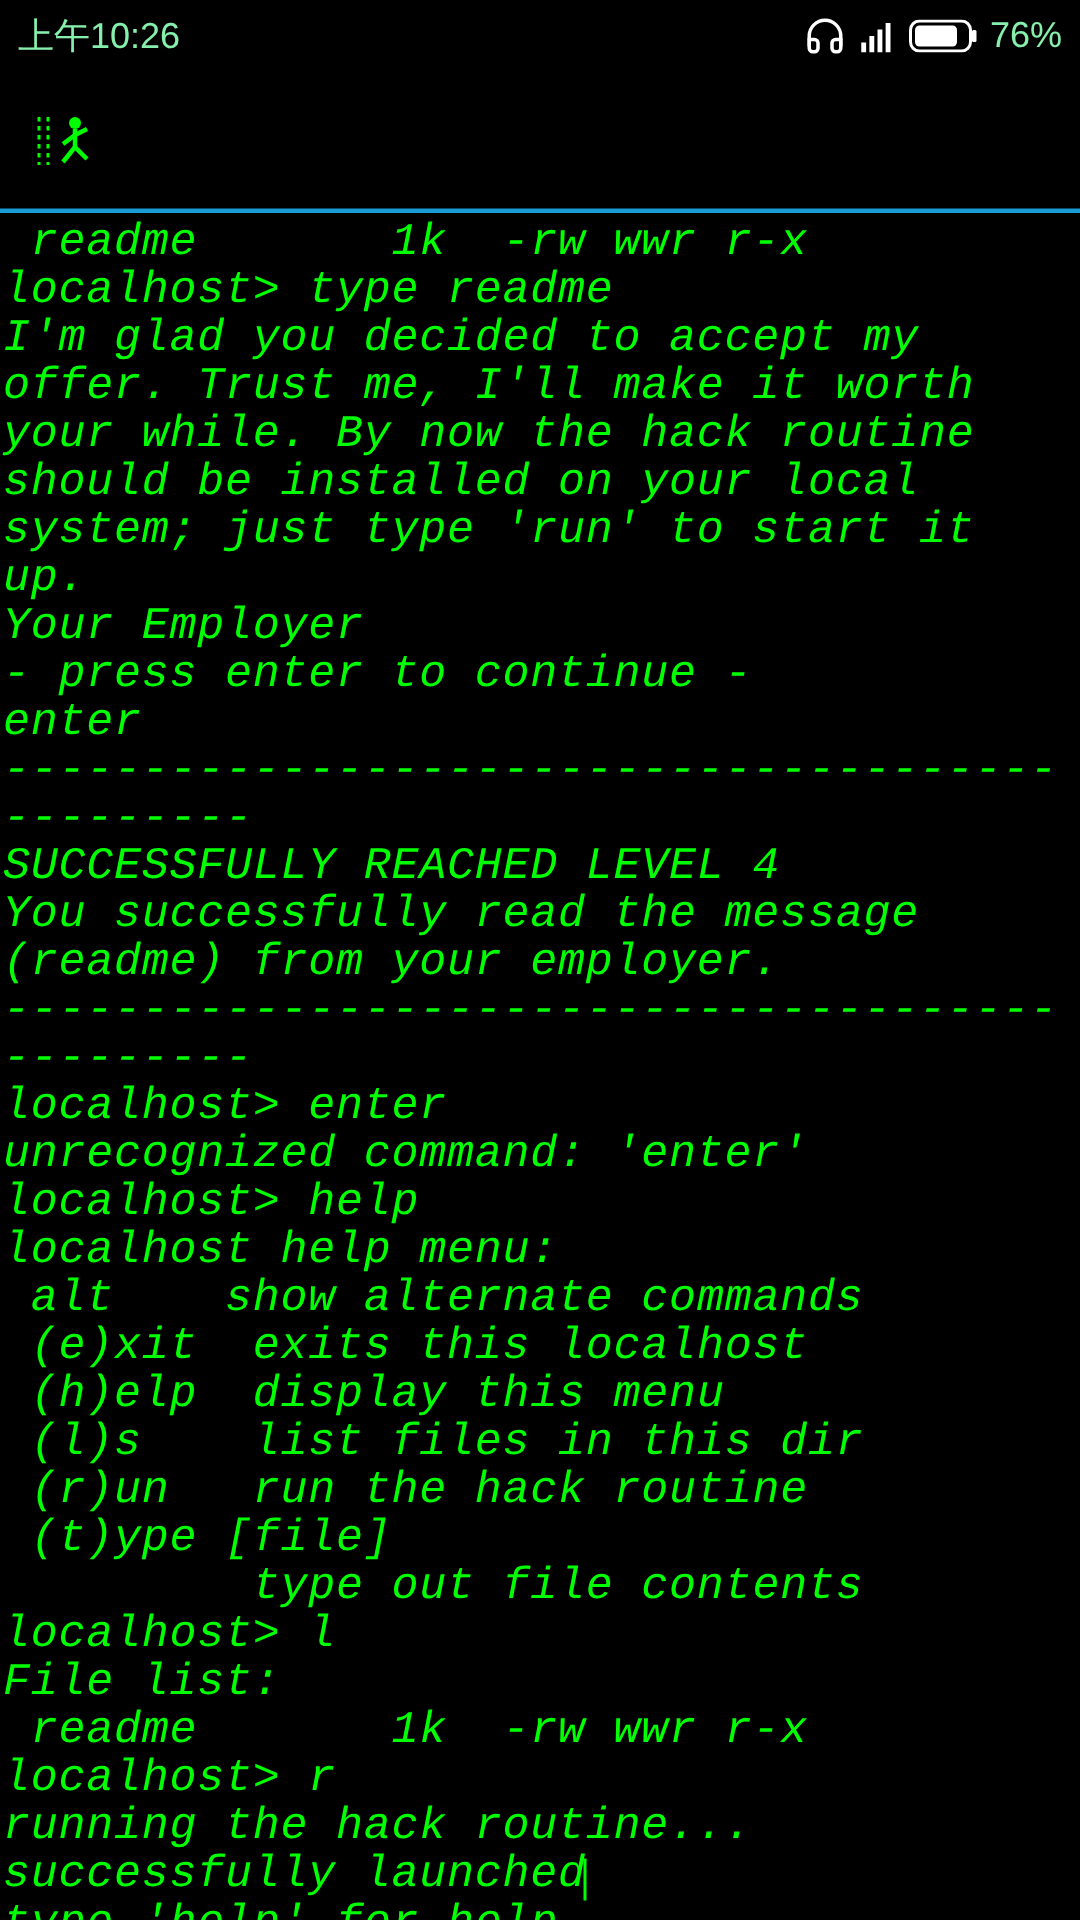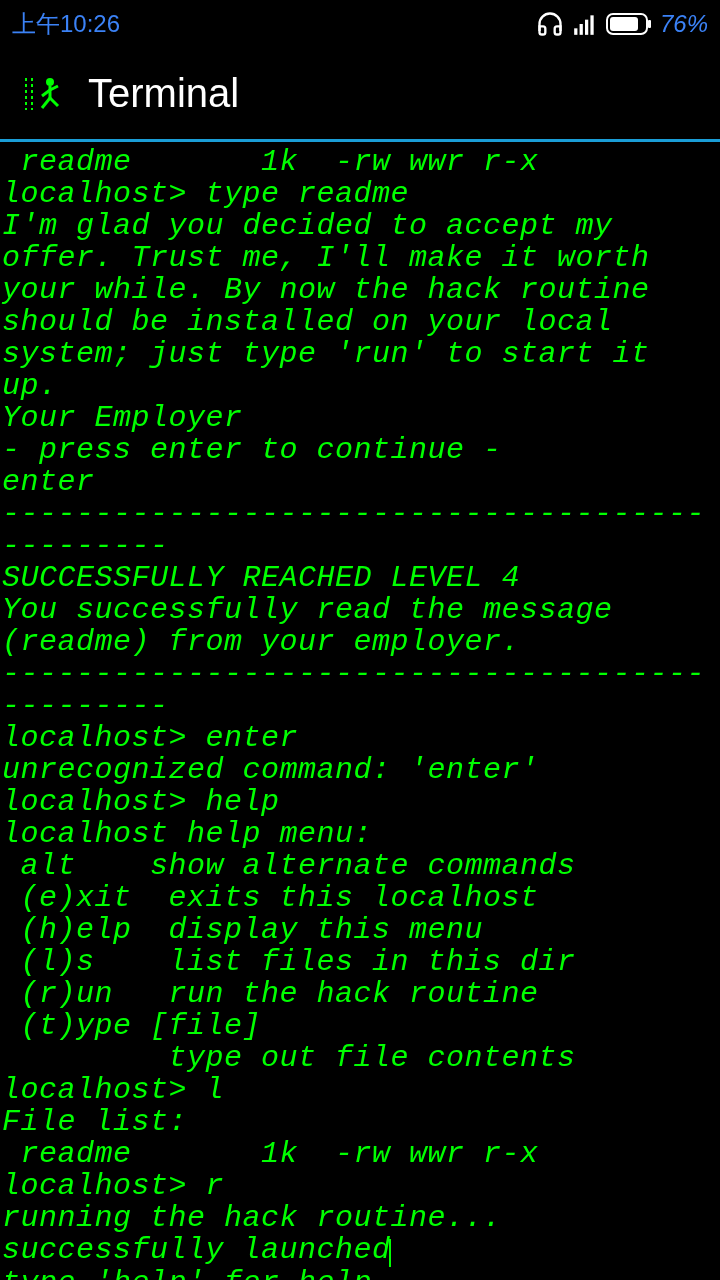--- a/index.html
+++ b/index.html
@@ -14,41 +14,40 @@
       font-family: 'Courier New', monospace;
       overflow: hidden;
       position: relative;
     }
     .status-bar {
       height: 48px;
       display: flex;
       justify-content: space-between;
       align-items: center;
       padding: 0 12px;
-      color: #3b82f6;
+      color: #86efac;
       font-family: -apple-system, sans-serif;
     }
     .status-left {
       font-size: 24px;
       font-weight: 400;
     }
     .status-right {
       display: flex;
       align-items: center;
       gap: 8px;
       font-size: 24px;
     }
     .headphones-icon svg,
     .signal-icon svg,
     .battery-icon svg {
       display: block;
     }
     .battery-text {
       font-size: 24px;
-      font-style: italic;
     }
     .app-header {
       height: 94px;
       display: flex;
       align-items: center;
       padding: 0 20px;
       gap: 20px;
       border-bottom: 3px solid #1a9dd6;
     }
     .app-icon {
@@ -126,16 +125,15 @@
       <line x1="4" y1="6" x2="4" y2="38" stroke="#00ff00" stroke-width="2" stroke-dasharray="3,3"></line>
       <line x1="10" y1="6" x2="10" y2="38" stroke="#00ff00" stroke-width="2" stroke-dasharray="3,3"></line>
       <circle cx="28" cy="10" r="4" fill="#00ff00"></circle>
       <line x1="28" y1="14" x2="28" y2="26" stroke="#00ff00" stroke-width="3"></line>
       <line x1="28" y1="18" x2="20" y2="24" stroke="#00ff00" stroke-width="3"></line>
       <line x1="28" y1="18" x2="36" y2="14" stroke="#00ff00" stroke-width="3"></line>
       <line x1="28" y1="26" x2="20" y2="36" stroke="#00ff00" stroke-width="3"></line>
       <line x1="28" y1="26" x2="36" y2="34" stroke="#00ff00" stroke-width="3"></line>
     </svg>
   </div>
-  <div class="app-title">Terminal</div>
 </div>
 
 <div class="terminal-content" id="terminal-output"><span class="terminal-line"> readme       1k  -rw wwr r-x</span><span class="terminal-line">localhost&gt; type readme</span><span class="terminal-line">I'm glad you decided to accept my offer. Trust me, I'll make it worth your while. By now the hack routine should be installed on your local system; just type 'run' to start it up.</span><span class="terminal-line">Your Employer</span><span class="terminal-line">- press enter to continue -</span><span class="terminal-line">enter</span><span class="terminal-line">-----------------------------------------------</span><span class="terminal-line">SUCCESSFULLY REACHED LEVEL 4</span><span class="terminal-line">You successfully read the message (readme) from your employer.</span><span class="terminal-line">-----------------------------------------------</span><span class="terminal-line">localhost&gt; enter</span><span class="terminal-line">unrecognized command: 'enter'</span><span class="terminal-line">localhost&gt; help</span><span class="terminal-line">localhost help menu:</span><span class="terminal-line"> alt    show alternate commands</span><span class="terminal-line"> (e)xit  exits this localhost</span><span class="terminal-line"> (h)elp  display this menu</span><span class="terminal-line"> (l)s    list files in this dir</span><span class="terminal-line"> (r)un   run the hack routine</span><span class="terminal-line"> (t)ype [file]</span><span class="terminal-line">         type out file contents</span><span class="terminal-line">localhost&gt; l</span><span class="terminal-line">File list:</span><span class="terminal-line"> readme       1k  -rw wwr r-x</span><span class="terminal-line">localhost&gt; r</span><span class="terminal-line">running the hack routine...</span><span class="terminal-line">successfully launched<span class="cursor"></span></span><span class="terminal-line">type 'help' for help</span></div>
 
 </body></html>

